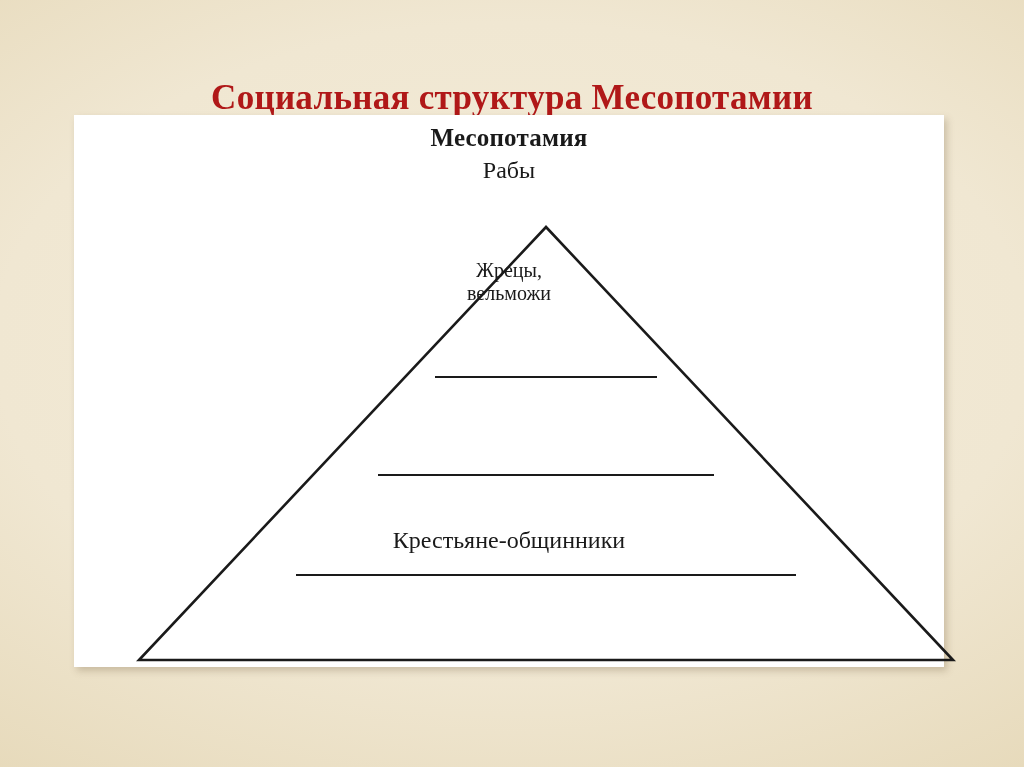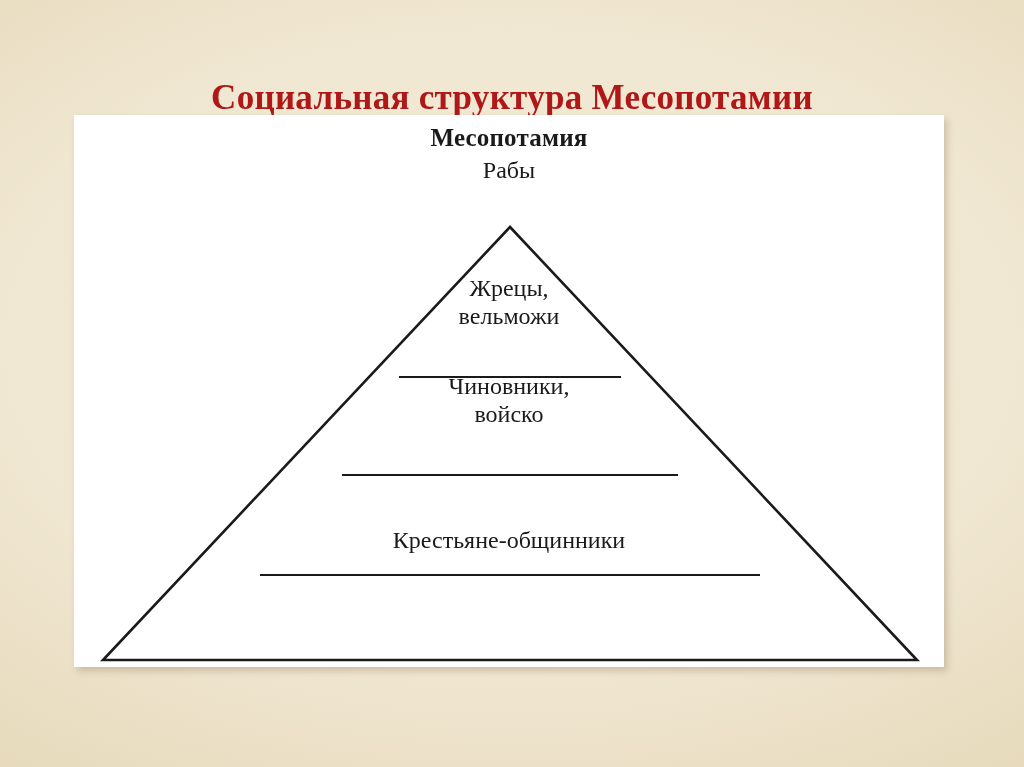--- a/index.html
+++ b/index.html
@@ -42,20 +42,21 @@
     height: 552px;
     background: #ffffff;
     box-shadow: 3px 4px 7px rgba(120, 100, 70, 0.30);
   }
   #pyramid-wrap {
     position: absolute;
     left: 0;
     top: 0;
     width: 870px;
     height: 552px;
+    padding-left: 36px;
   }
   svg.pyr {
     display: block;
     width: 870px;
     height: 552px;
   }
   .tier-label {
     position: absolute;
     text-align: center;
     font-family: "Liberation Serif", serif;
@@ -72,23 +73,23 @@
     letter-spacing: 0.2px;
   }
   #tier-0 {
     left: 0;
     top: 42px;
     width: 870px;
     font-size: 24px;
   }
   #tier-1 {
     left: 285px;
-    top: 160px;
+    top: 144px;
     width: 300px;
-    font-size: 24px;
+    font-size: 20px;
   }
   #tier-2 {
     left: 275px;
     top: 258px;
     width: 320px;
     font-size: 24px;
   }
   #tier-3 {
     left: 185px;
     top: 385px;
@@ -120,20 +121,18 @@
         <line x1="325" y1="262" x2="547" y2="262" stroke="#1a1a1a" stroke-width="2.2"></line>
         <line x1="268" y1="360" x2="604" y2="360" stroke="#1a1a1a" stroke-width="2.2"></line>
         <line x1="186" y1="460" x2="686" y2="460" stroke="#1a1a1a" stroke-width="2.2"></line>
         <line x1="113" y1="570" x2="759" y2="570" stroke="#1a1a1a" stroke-width="2.2"></line>
       </svg>
 
       <div class="tier-label" id="cap-title">Месопотамия</div>
       <div class="tier-label" id="tier-0">Рабы</div>
       <div class="tier-label" id="tier-1">Жрецы,
 вельможи</div>
-      <div class="tier-label" id="tier-2">Чиновники,
-войско</div>
       <div class="tier-label" id="tier-3">Крестьяне-общинники</div>
 
     </div>
   </div>
 
 </div>
 
 </body></html>

